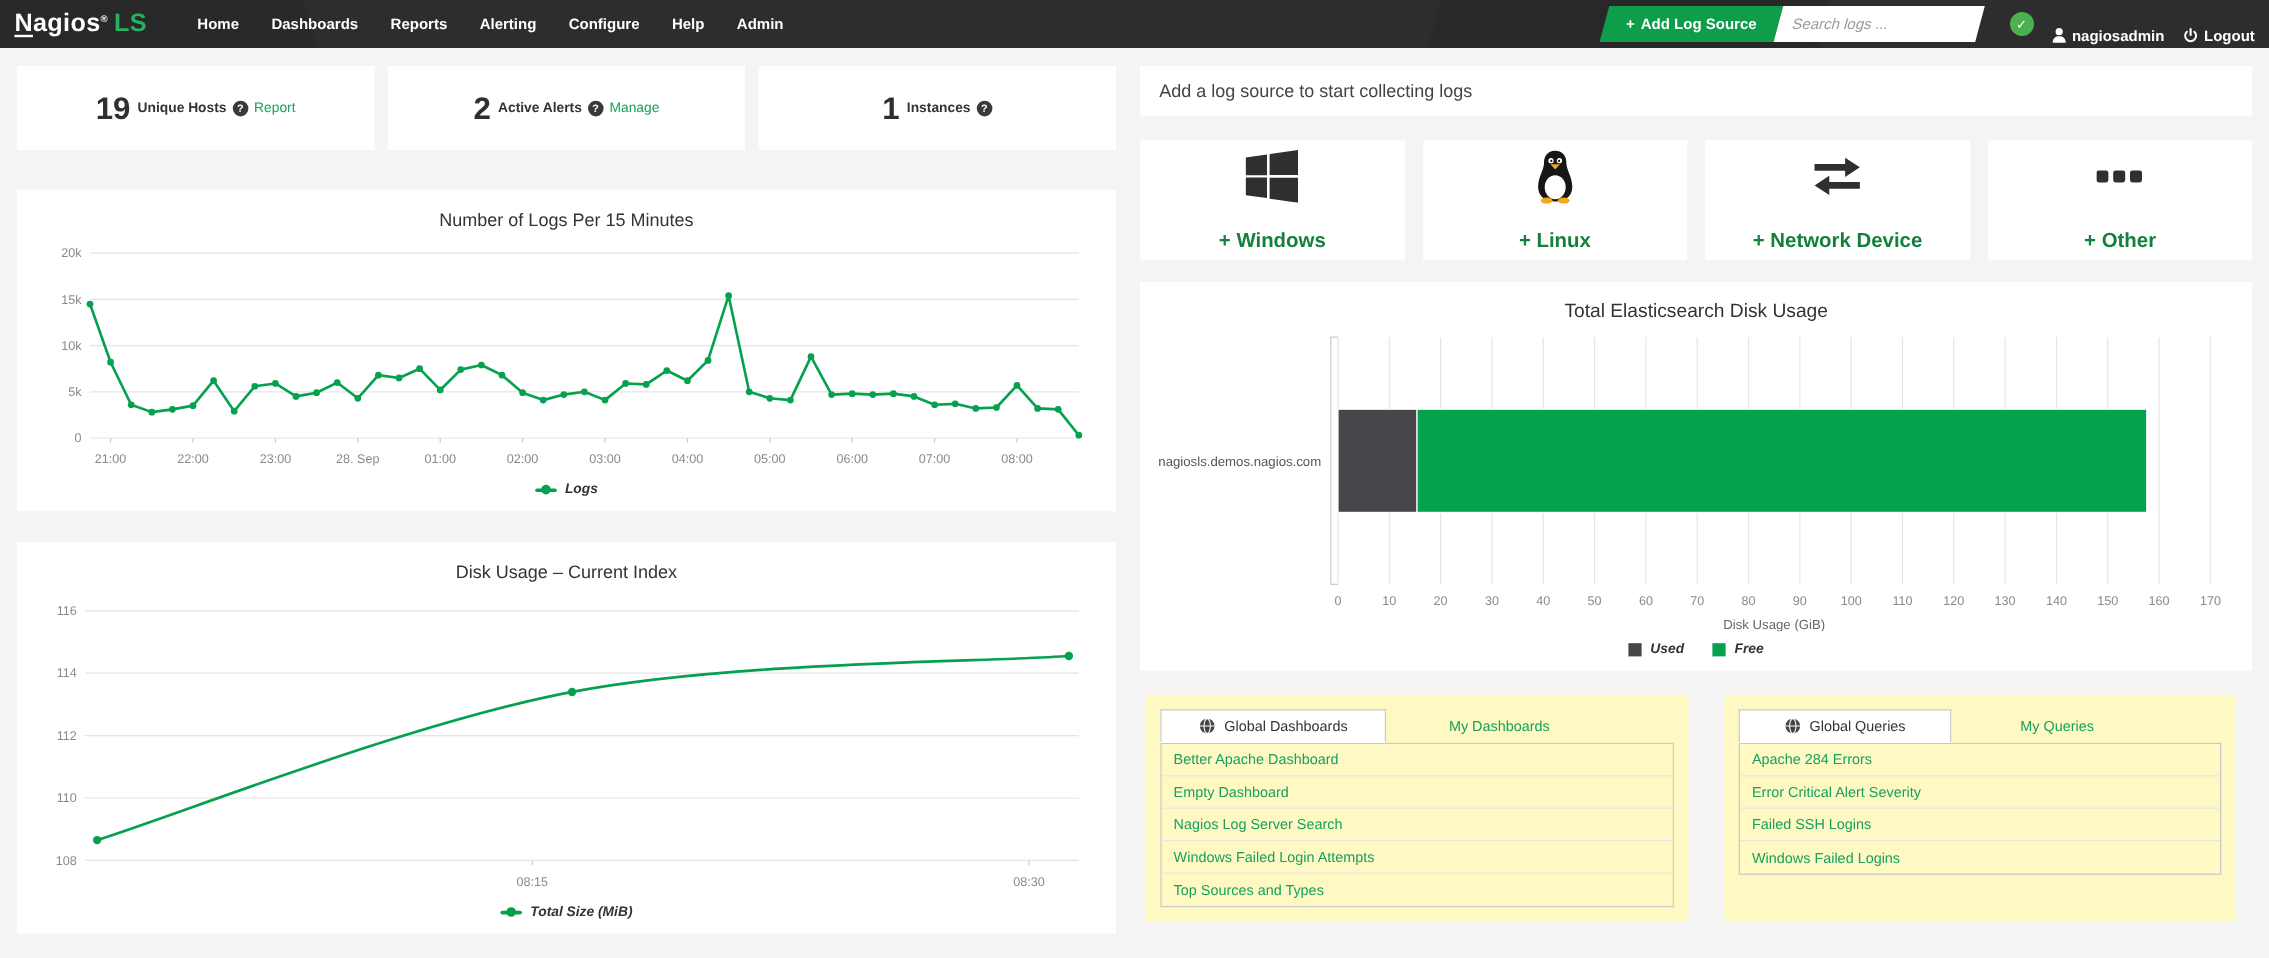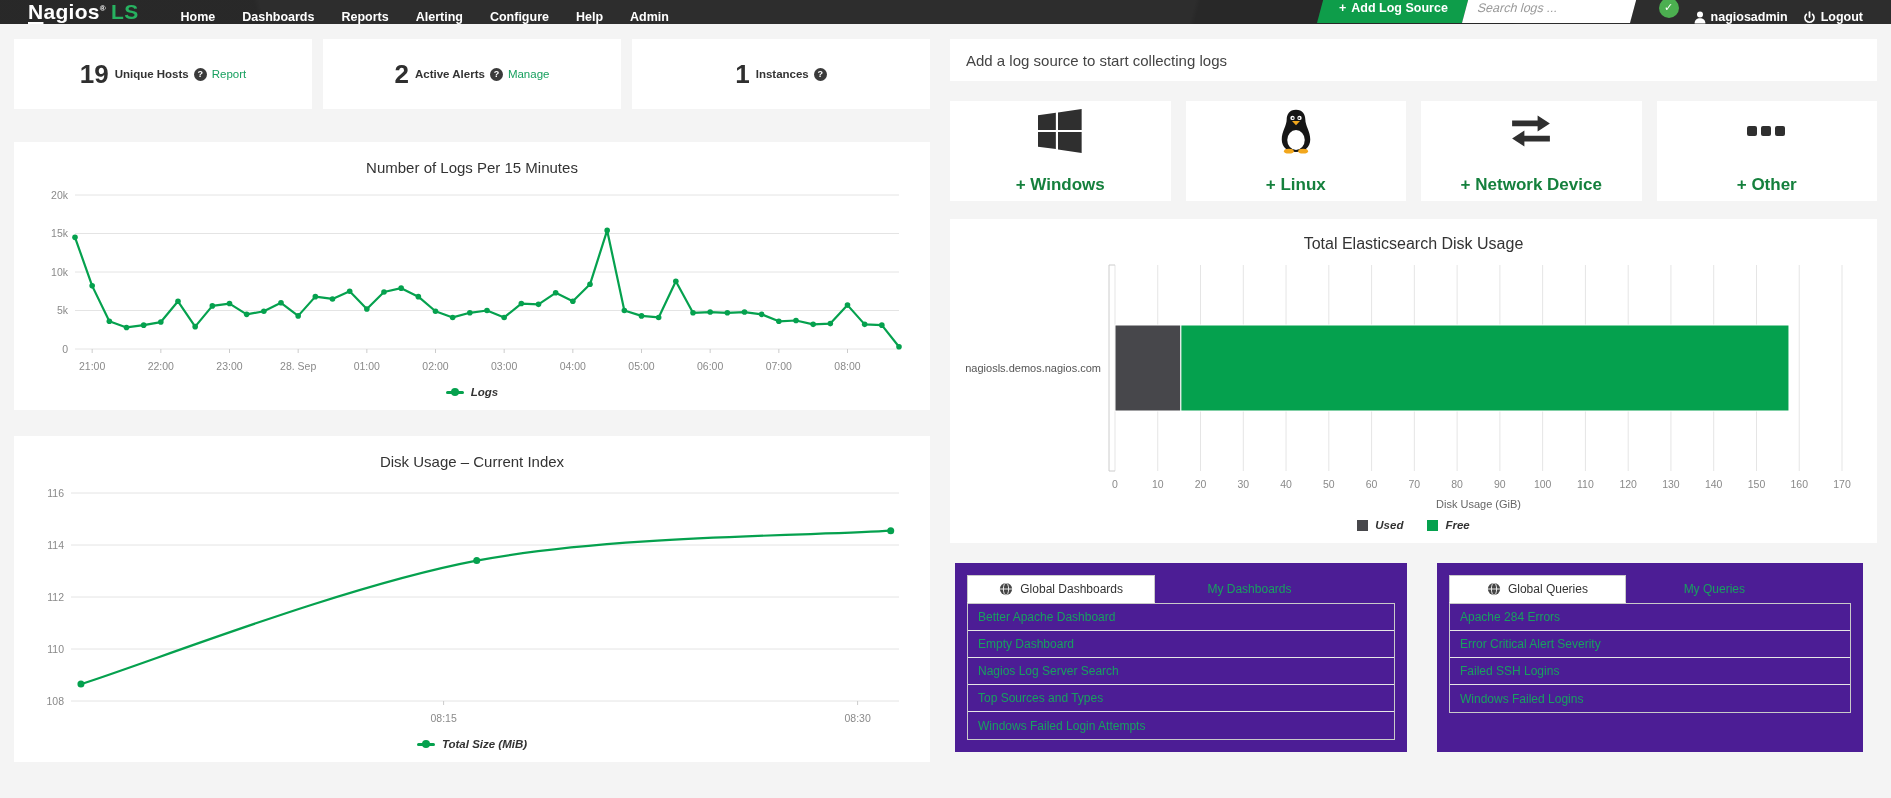--- a/index.html
+++ b/index.html
@@ -5,28 +5,28 @@
   * { box-sizing: border-box; margin: 0; padding: 0; }
   html,body { width: 1891px; height: 798px; overflow: hidden; }
   body {
     background: #f4f4f4;
     font-family: "Liberation Sans", sans-serif;
     color: #333;
     font-size: 12px;
   }
   
   .navbar {
-    height: 24px;
+    height: 40px;
     background:
       linear-gradient(105deg, transparent 63%, rgba(0,0,0,.12) 63.3%, rgba(0,0,0,.12) 80%, transparent 80.3%),
       linear-gradient(255deg, transparent 86%, rgba(0,0,0,.10) 86.3%),
       #2d2d2d;
     display: flex;
-    align-items: flex-end;
-    padding: 0 28px;
+    align-items: center;
+    padding: 0 12px;
   }
   .brand { color: #fff; font-size: 21px; font-weight: bold; letter-spacing: .3px; cursor: pointer; white-space: nowrap; }
   .brand-n { text-decoration: underline; text-underline-offset: 3px; }
   .brand sup { font-size: 8px; vertical-align: super; }
   .brand-ls { color: #27b260; margin-left: 5px; }
   .menu { display: flex; gap: 27px; margin-left: 42px; }
   .menu-item { color: #fff; font-size: 12.5px; font-weight: bold; cursor: pointer; white-space: nowrap; }
   .nav-right { margin-left: auto; display: flex; align-items: center; gap: 15px; }
   .skew-group { display: flex; transform: skewX(-15deg); margin-right: 10px; }
   .unskew { display: inline-block; transform: skewX(15deg); }
@@ -77,21 +77,21 @@
   
   .add-source-header { height: 42px; display: flex; align-items: center; padding: 0 16px; font-size: 15px; color: #444; margin-bottom: 20px; }
   .tiles-row { display: flex; gap: 15px; margin-bottom: 18px; }
   .tile { background: #fff; flex: 1; height: 100px; display: flex; flex-direction: column; align-items: center; justify-content: center; gap: 9px; cursor: pointer; }
   .tile-icon { height: 46px; display: flex; align-items: center; justify-content: center; }
   .tile-label { font-size: 17px; font-weight: bold; color: #15803d; margin-top: 12px; }
   .es-panel { padding: 12px 15px; margin-bottom: 20px; }
   .es-title { text-align: center; font-size: 16px; color: #333; padding: 4px 0 2px 0; }
 
   .bottom-row { display: flex; gap: 30px; margin-left: 5px; }
-  .card { background: #4c1d95; padding: 12px; }
+  .card { background: #fef9c3; padding: 12px; }
   .card-dashboards { width: 452px; }
   .card-queries { width: 426px; }
   .tabs { display: flex; }
   .tab-active {
     width: 44%; height: 28px; display: flex; align-items: center; justify-content: center; gap: 7px;
     font-size: 12px; color: #333; border: 1px solid #c9c9c9; border-bottom: 1px solid #fff;
     background: #fff; z-index: 2; margin-bottom: -1px; cursor: pointer; position: relative;
   }
   .tab-inactive { width: 44%; height: 28px; display: flex; align-items: center; justify-content: center; font-size: 12px; color: #18a05f; cursor: pointer; }
   .link-list { border: 1px solid #c9c9c9; }
@@ -430,24 +430,24 @@
             <div class="link-row">
                 <a>Better Apache Dashboard</a>
               </div>
             <div class="link-row">
                 <a>Empty Dashboard</a>
               </div>
             <div class="link-row">
                 <a>Nagios Log Server Search</a>
               </div>
             <div class="link-row">
+                <a>Windows Failed Login Attempts</a>
+              </div>
+            <div class="link-row">
                 <a>Top Sources and Types</a>
-              </div>
-            <div class="link-row">
-                <a>Windows Failed Login Attempts</a>
               </div>
           </div>
         </div>
 
         <div class="card card-queries">
           <div class="tabs">
             <div class="tab-active">
               <svg width="14" height="14" viewBox="0 0 16 16">
                   <circle cx="8" cy="8" r="7" fill="#454545"></circle>
                   <ellipse cx="8" cy="8" rx="3" ry="7" fill="none" stroke="#fff" stroke-width="1"></ellipse>

